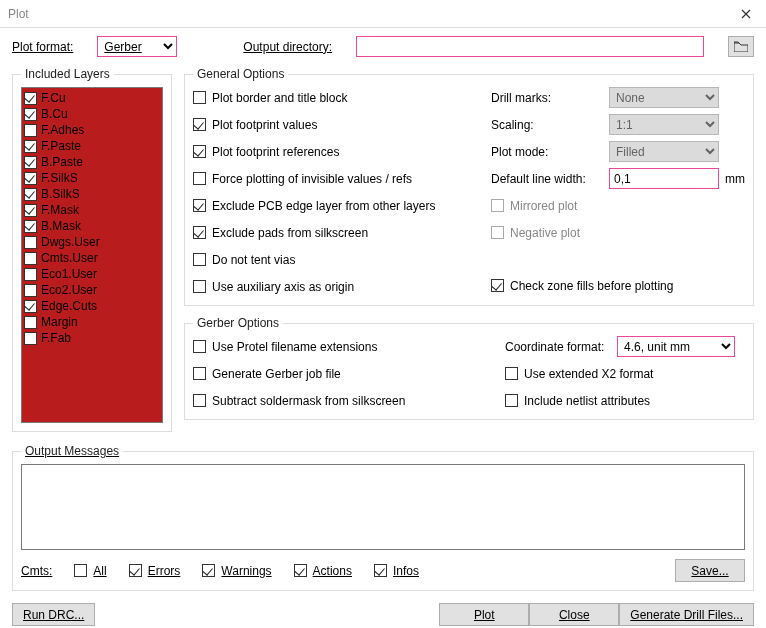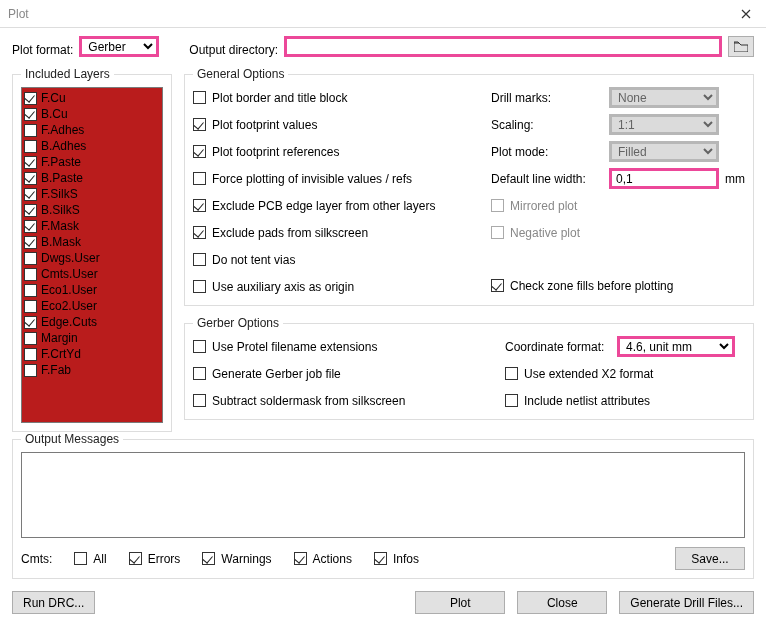--- a/index.html
+++ b/index.html
@@ -20,24 +20,24 @@
     color: #888;
   }
   .titlebar .spacer { flex: 1; }
   .titlebar .close {
     width: 40px; height: 28px;
     display: flex; align-items: center; justify-content: center;
     color: #555;
   }
   .titlebar .close svg { width: 10px; height: 10px; }
   .content { padding: 8px 12px 10px 12px; }
-  .row { display: flex; align-items: flex-end; gap: 6px; }
+  .row { display: flex; align-items: center; gap: 24px; text-decoration: underline; }
   select, input[type=text] {
     font: inherit;
-    border: 3px solid #ec4899;
+    border: 1px solid #ec4899;
     height: 21px;
     padding: 0 4px;
     background: #fff;
   }
   select { padding: 0 2px; }
   select.disabled {
     background: #ccc; color:#222; border-color:#999;
   }
   .iconbtn {
     width: 26px; height: 21px;
@@ -81,28 +81,28 @@
   .pair-label { width:112px; }
   .btn {
     font: inherit;
     height: 23px;
     border:1px solid #adadad;
     background:#e1e1e1;
     padding: 0 10px;
     min-width:70px;
   }
   .btn.wide { min-width:130px; }
-  .bottom-area { margin-top:0; }
+  .bottom-area { margin-top:12px;text-decoration:underline; }
   .msgs-box textarea {
     width:100%; height:86px; resize:none;
     border:1px solid #7a7a7a; font:inherit;
   }
   .filters { display:flex; align-items:center; gap:22px; margin-top:6px; }
   .flex-spacer { flex:1; }
-  .btnrow { display:flex; gap:12px; margin-top:12px; }
+  .btnrow { display:flex; gap:0; margin-top:12px; }
   .sel-wide { width: 110px; }
 </style>
 </head>
 <body>
 
 <div class="titlebar">
   <span>Plot</span>
   <span class="spacer"></span>
   <div class="close">
     <svg viewBox="0 0 10 10">
@@ -139,24 +139,20 @@
           </div>
           <div class="layer-row">
             <span class="chk checked"></span>
             <span>B.Cu</span>
           </div>
           <div class="layer-row">
             <span class="chk"></span>
             <span>F.Adhes</span>
           </div>
           <div class="layer-row">
-            <span class="chk"></span>
-            <span>B.Adhes</span>
-          </div>
-          <div class="layer-row">
             <span class="chk checked"></span>
             <span>F.Paste</span>
           </div>
           <div class="layer-row">
             <span class="chk checked"></span>
             <span>B.Paste</span>
           </div>
           <div class="layer-row">
             <span class="chk checked"></span>
             <span>F.SilkS</span>
@@ -189,24 +185,20 @@
             <span class="chk"></span>
             <span>Eco2.User</span>
           </div>
           <div class="layer-row">
             <span class="chk checked"></span>
             <span>Edge.Cuts</span>
           </div>
           <div class="layer-row">
             <span class="chk"></span>
             <span>Margin</span>
-          </div>
-          <div class="layer-row">
-            <span class="chk"></span>
-            <span>F.CrtYd</span>
           </div>
           <div class="layer-row">
             <span class="chk"></span>
             <span>F.Fab</span>
           </div>
         </div>
     </fieldset>
 
     <div class="right-col">
 

